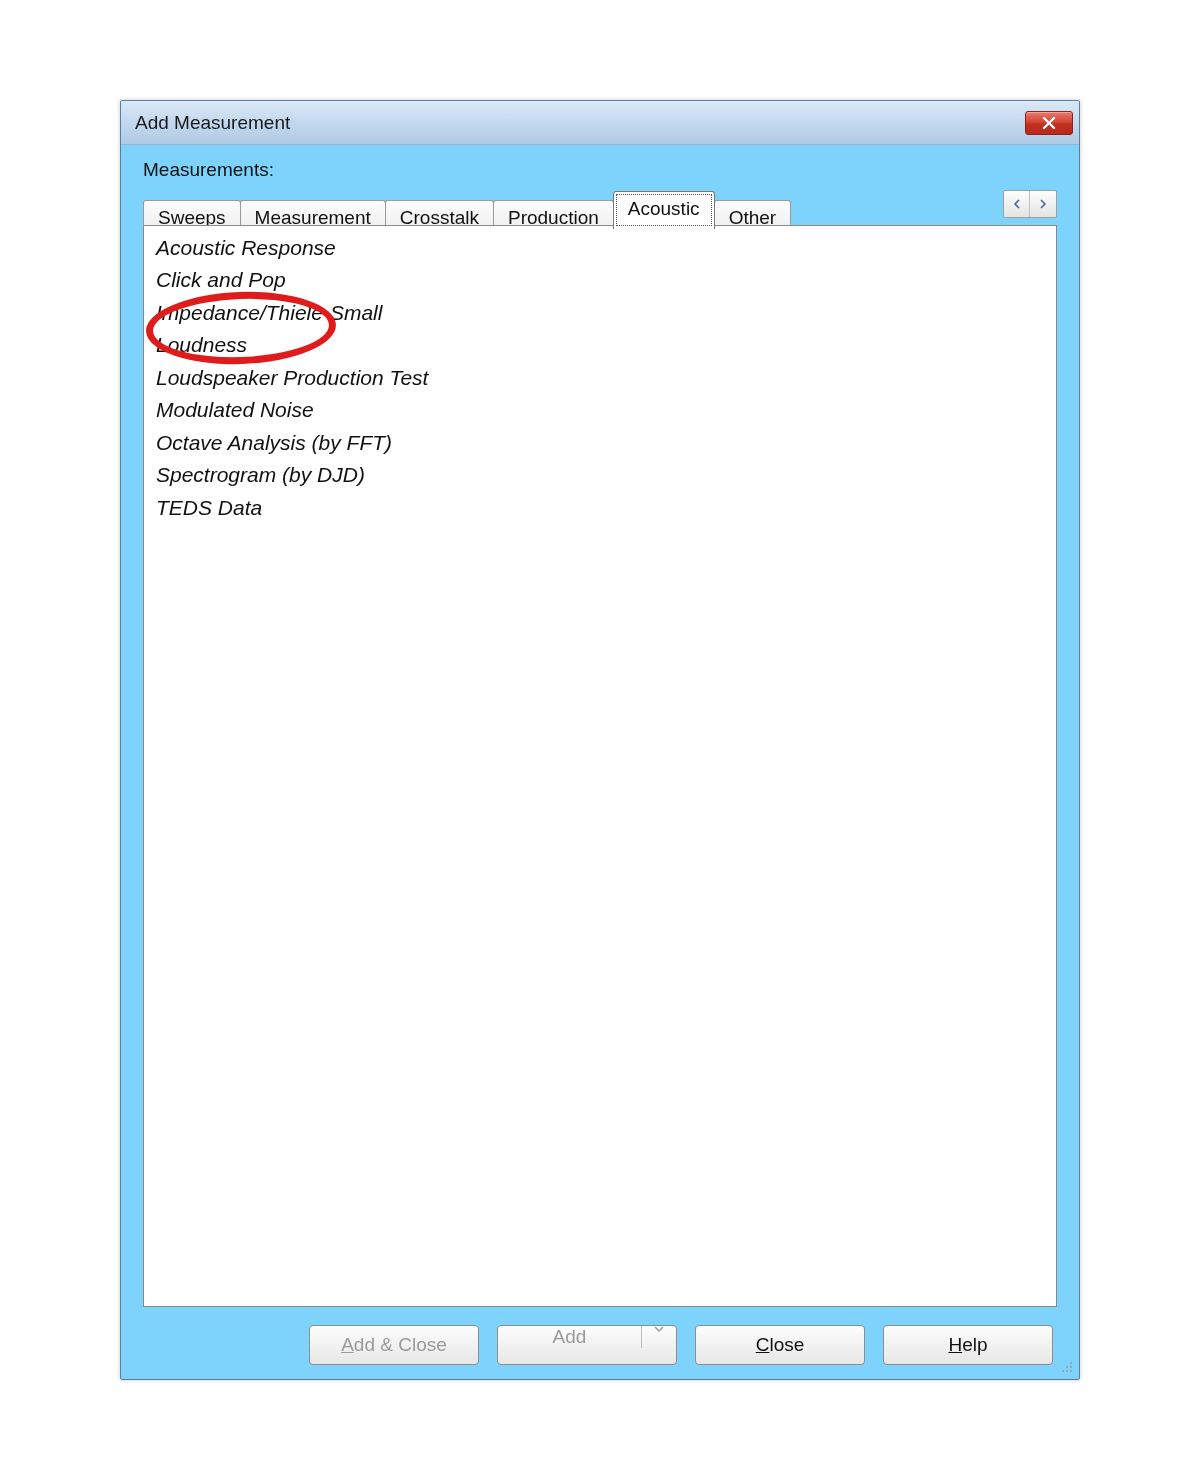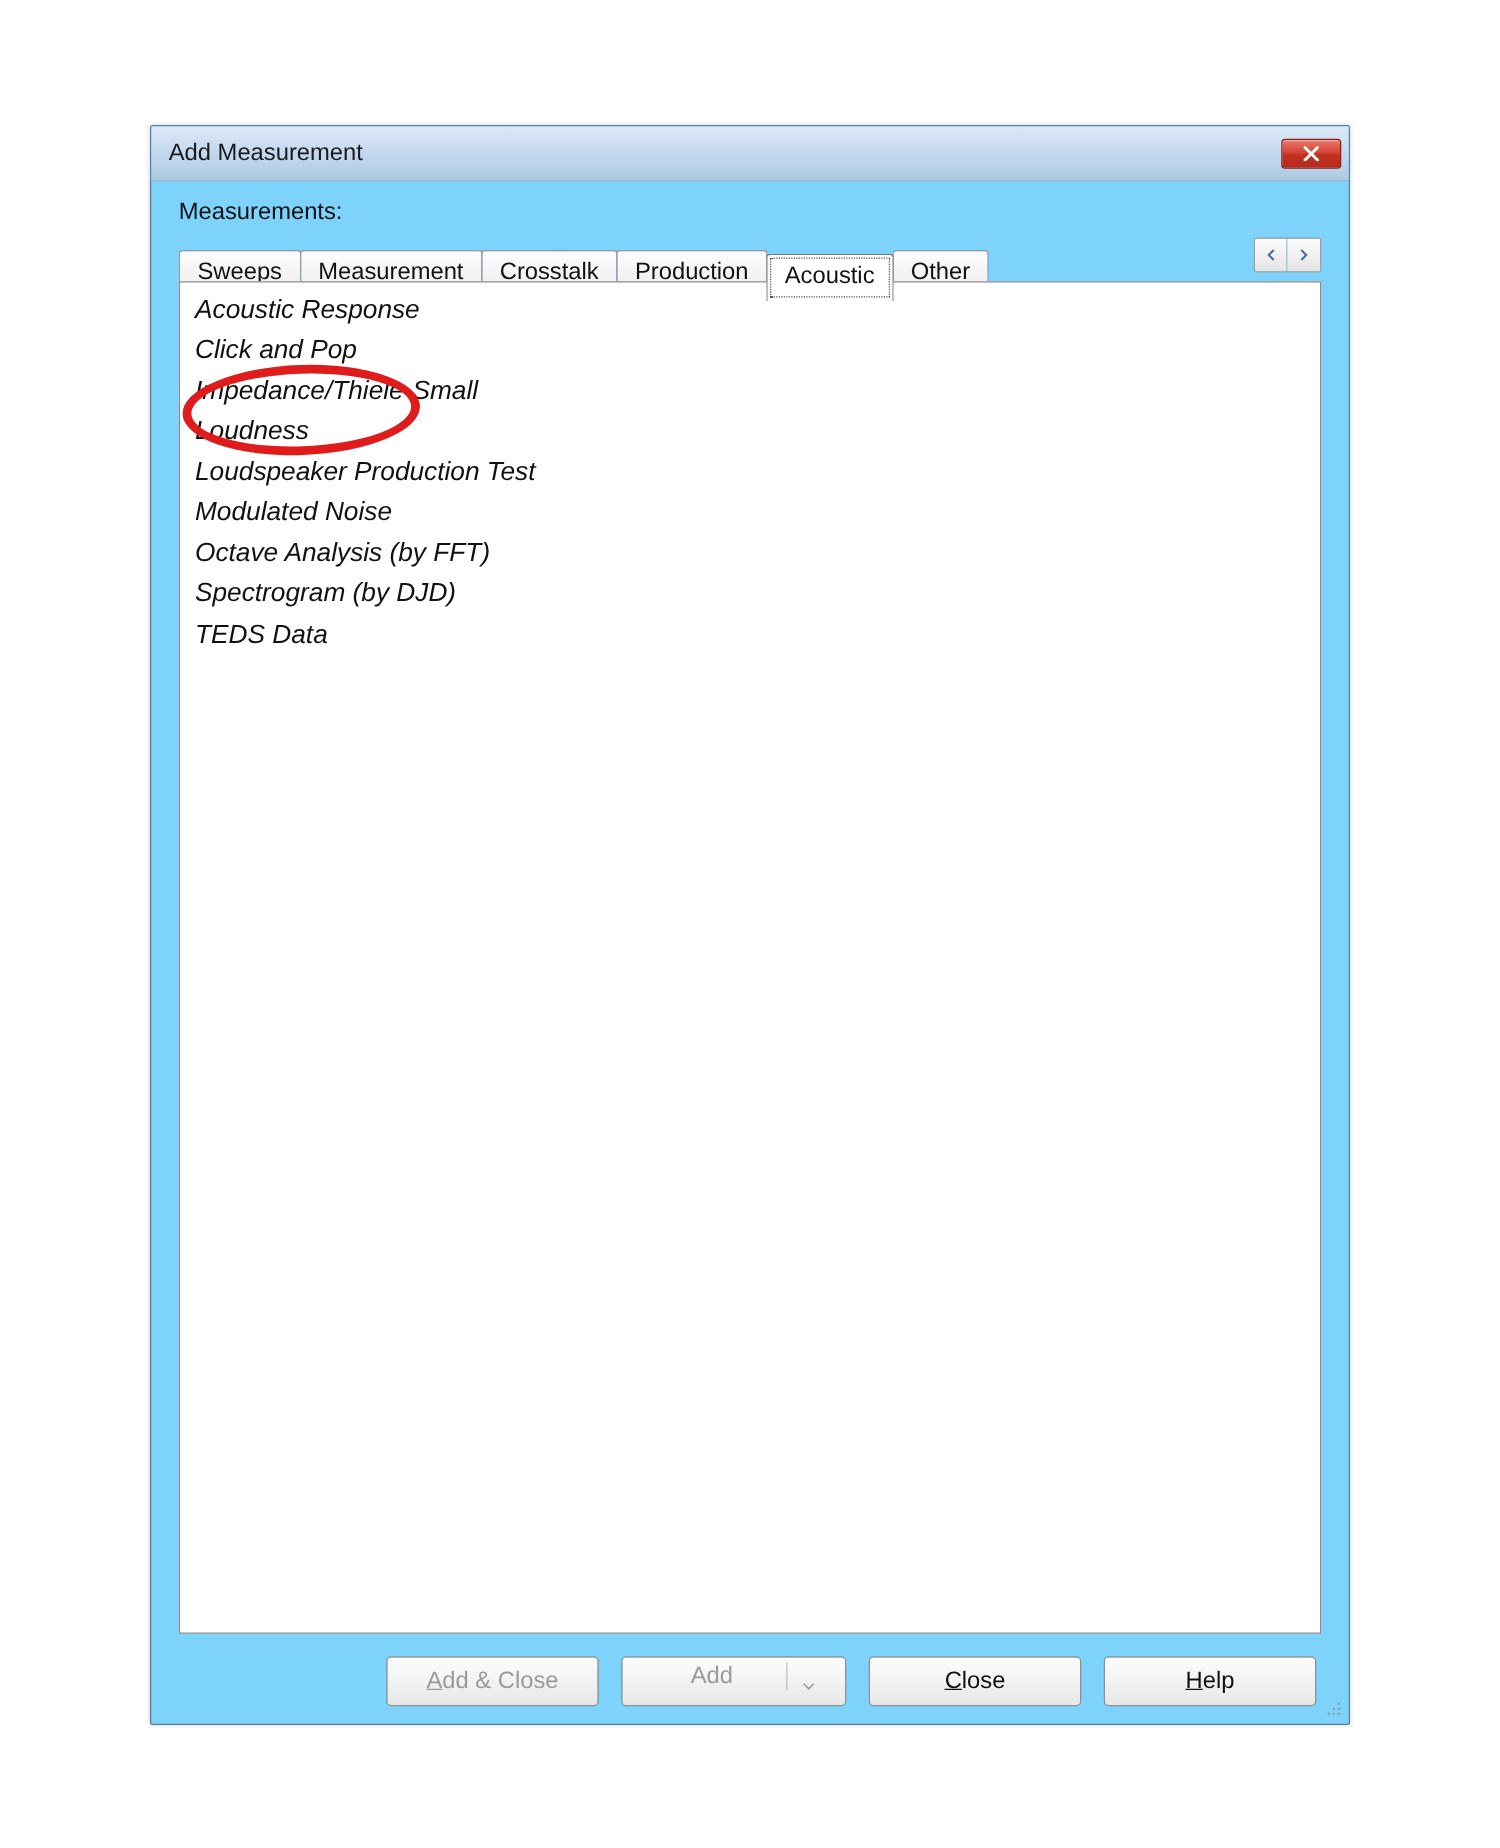--- a/index.html
+++ b/index.html
@@ -88,21 +88,21 @@
     position: relative;
     top: 13px;
   }
   .tab.active {
     background: #ffffff;
     border-color: #7a7a7a;
     outline: 1px dotted #555;
     outline-offset: -4px;
     z-index: 2;
     padding-bottom: 9px;
-    top: 16px;
+    top: 4px;
   }
   .tab-spacer { flex:1; }
   .tab-scroll {
     display: flex;
     border: 1px solid #a0a0a0;
     border-radius: 2px;
     overflow: hidden;
     height: 28px;
     align-self: center;
     margin-bottom: 4px;
@@ -170,22 +170,22 @@
     cursor: pointer;
     padding: 0 0;
   }
   .btn.disabled {
     color: #9a9a9a;
     cursor: default;
   }
   .btn .mn { text-decoration: underline; }
   .btn-split {
     display: flex;
-    align-items: flex-end;
-    padding: 12px;
+    align-items: flex-start;
+    padding: 0;
     min-width: 180px;
   }
   .btn-split .main {
     flex: 1;
     display:flex; align-items:center; justify-content:center;
     border-right: 1px solid #bdbdbd;
     padding: 0 12px;
   }
   .btn-split .arrow {
     width: 34px;

